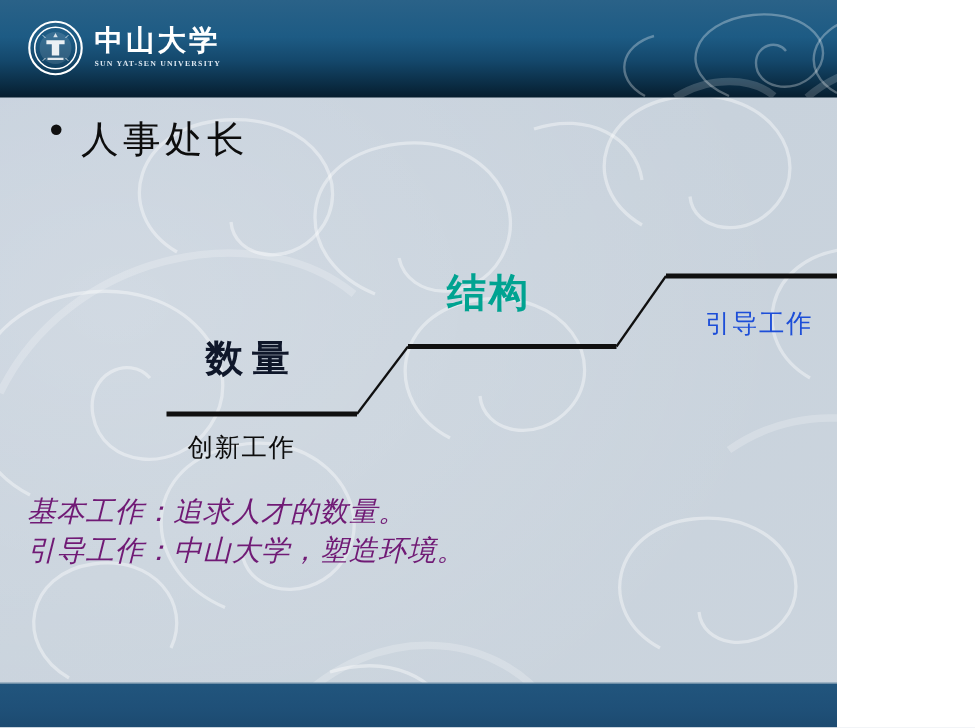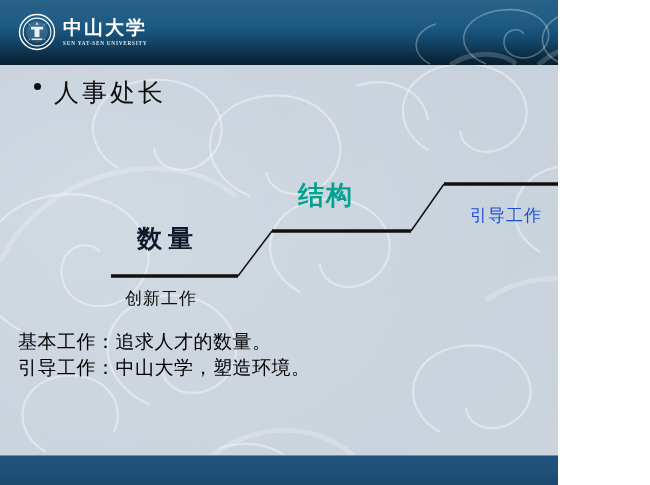--- a/index.html
+++ b/index.html
@@ -171,24 +171,25 @@
 
   
   #body-lines {
     position: absolute;
     left: 18px; top: 328px;
     z-index: 5;
   }
   .body-line {
     font-size: 19px;
     line-height: 26px;
-    color: #000000;
+    color: #701a75;
     letter-spacing: 0.5px;
     white-space: nowrap;
     font-family: "DejaVu Sans", sans-serif;
+    font-style: italic;
   }
 </style>
 </head>
 <body>
 
 <div id="slide">
 
   <svg id="bg-swirls" viewBox="0 0 650 485" preserveAspectRatio="none">
     <defs>
       <linearGradient id="bgGrad" x1="0" y1="0" x2="1" y2="1">

